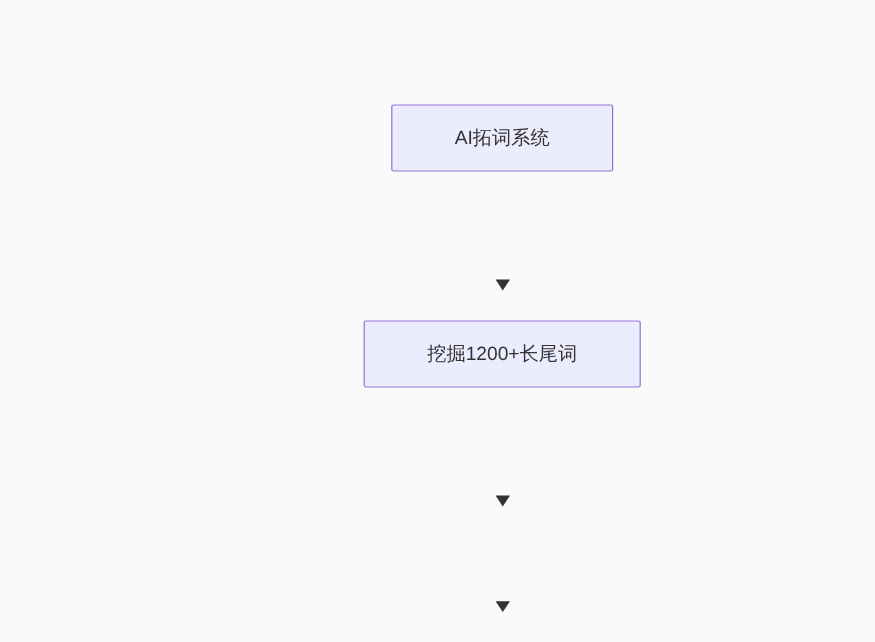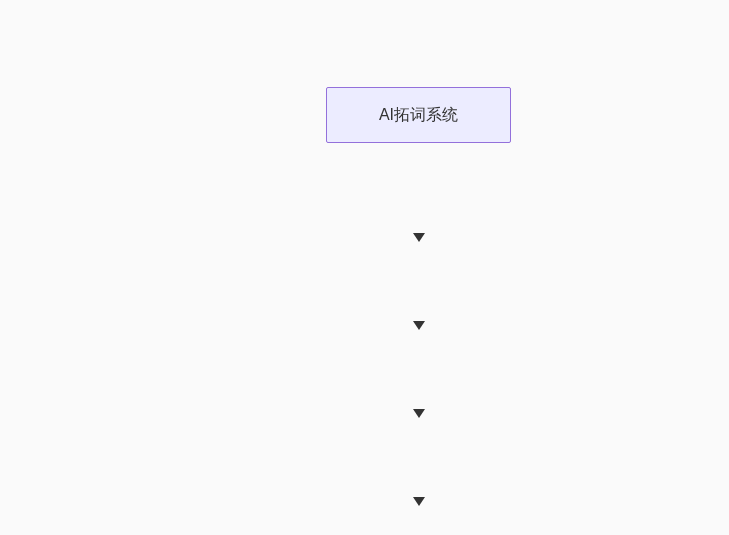--- a/index.html
+++ b/index.html
@@ -66,20 +66,23 @@
 
   <div class="node">
     <span>AI拓词系统</span>
   </div>
 
   <div class="arrow">
     <div class="shaft"></div>
     <div class="head"></div>
   </div>
 
+  <div class="node">
+    <span>挖掘1200+长尾词</span>
+  </div>
 
   <div class="arrow">
     <div class="shaft"></div>
     <div class="head"></div>
   </div>
 
 
   <div class="arrow">
     <div class="shaft"></div>
     <div class="head"></div>

